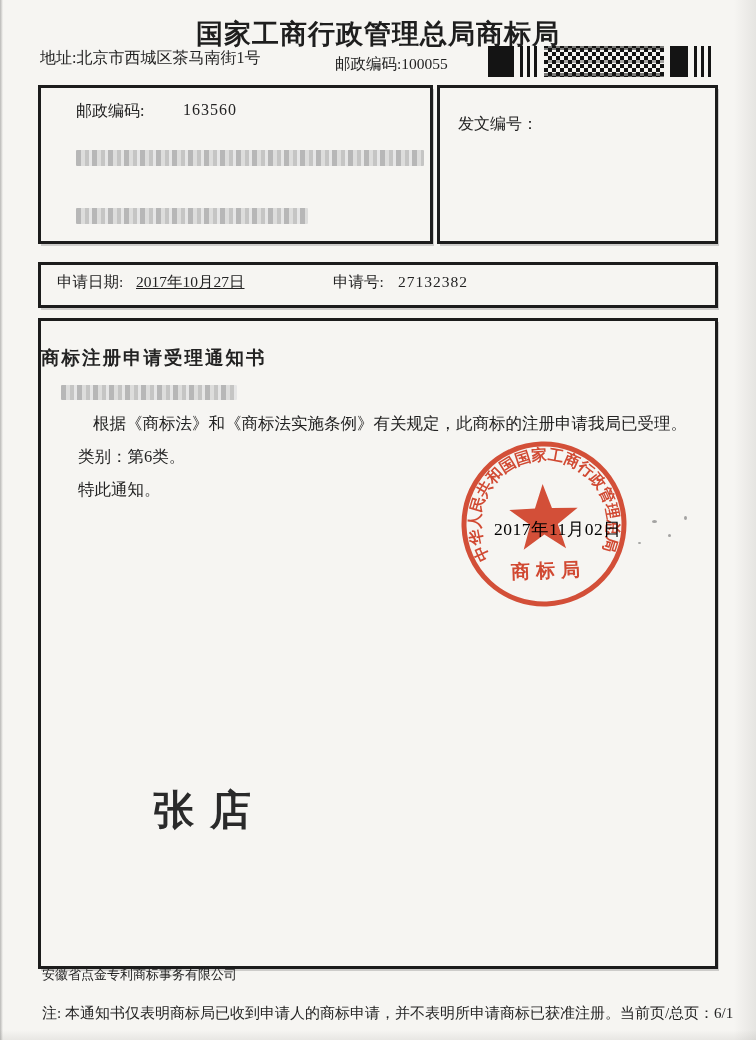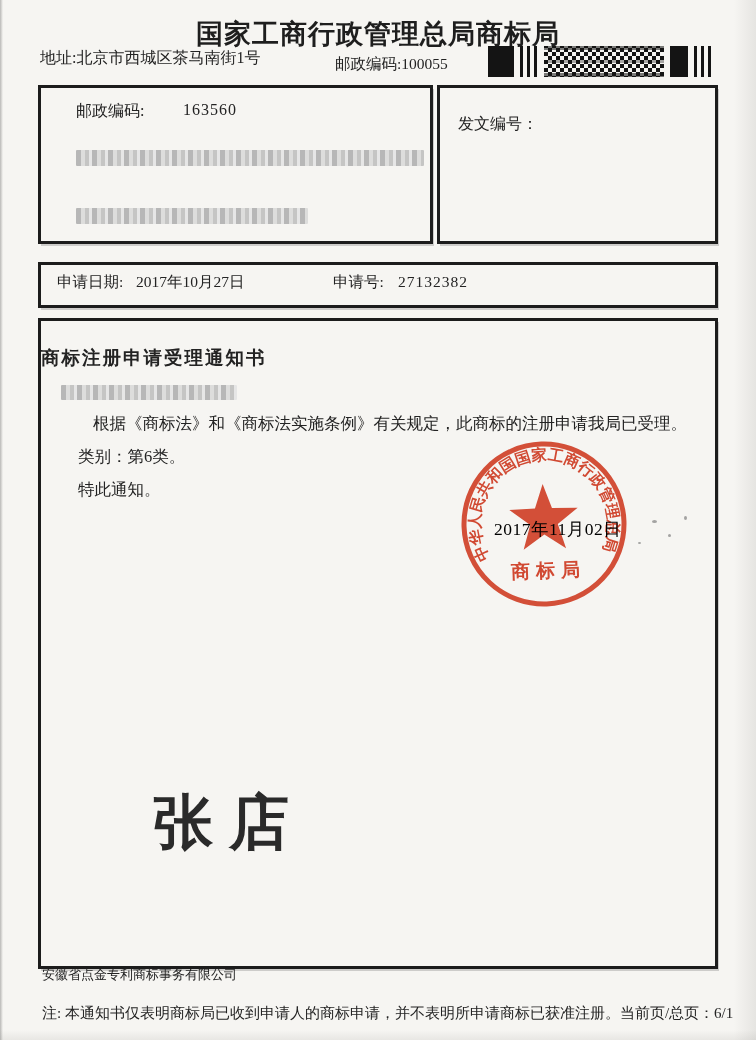--- a/index.html
+++ b/index.html
@@ -38,35 +38,35 @@
   .redacted{background:repeating-linear-gradient(90deg,#adadad 0 5px,#d9d9d9 5px 9px,#bdbdbd 9px 13px,#e4e4e4 13px 16px);
     filter:blur(.7px);opacity:.85;border-radius:1px;position:absolute;}
   .rcp-redact-1{left:35px;top:62px;width:348px;height:16px;}
   .rcp-redact-2{left:35px;top:120px;width:232px;height:16px;}
 
   .doc-label{position:absolute;left:18px;top:26px;}
   .doc-value{position:absolute;left:48px;top:78px;font-size:16.5px;letter-spacing:.5px;}
 
   .app-row{position:absolute;left:0;top:0;width:100%;height:34px;line-height:34px;font-size:15.5px;padding-left:44px;}
   .app-date-label{position:absolute;left:16px;}
-  .app-date-value{position:absolute;left:95px;}
+  .app-date-value{position:absolute;left:95px;text-decoration:underline;}
   .app-num-label{position:absolute;left:292px;}
   .app-num-value{position:absolute;left:357px;letter-spacing:1px;}
 
   .notice-title{position:absolute;top:24px;left:0;width:100%;text-align:left;
     font-size:18.5px;font-weight:700;letter-spacing:2px;}
   .applicant-redact{left:20px;top:64px;width:176px;height:15px;}
   .para{position:absolute;font-size:16.5px;white-space:nowrap;}
   .para-1{left:52px;top:92px;}
   .para-2{left:37px;top:125px;}
   .para-3{left:37px;top:158px;}
 
   .trademark-name{position:absolute;left:112px;top:462px;
     font-family:"Liberation Sans","DejaVu Sans",sans-serif;
-    font-size:60px;font-weight:700;letter-spacing:16px;color:#2a2a2a;}
+    font-size:41px;font-weight:700;letter-spacing:16px;color:#2a2a2a;}
 
   .seal-wrap{position:absolute;left:456px;top:436px;width:176px;height:176px;transform:rotate(-2deg);}
   .seal-date{position:absolute;left:494px;top:517px;font-size:17.5px;color:#000000;
     letter-spacing:.5px;z-index:3;white-space:nowrap;}
   .pen-specks{position:absolute;left:624px;top:508px;width:70px;height:50px;z-index:1;}
   .speck{position:absolute;background:#6d6d6d;border-radius:50%;opacity:.6;}
 
   .agent-line{position:absolute;left:42px;top:966px;font-size:13px;}
   .note-row{position:absolute;left:42px;top:1004px;width:676px;display:flex;font-size:15px;}
   .note-text{flex:0 0 auto;}

